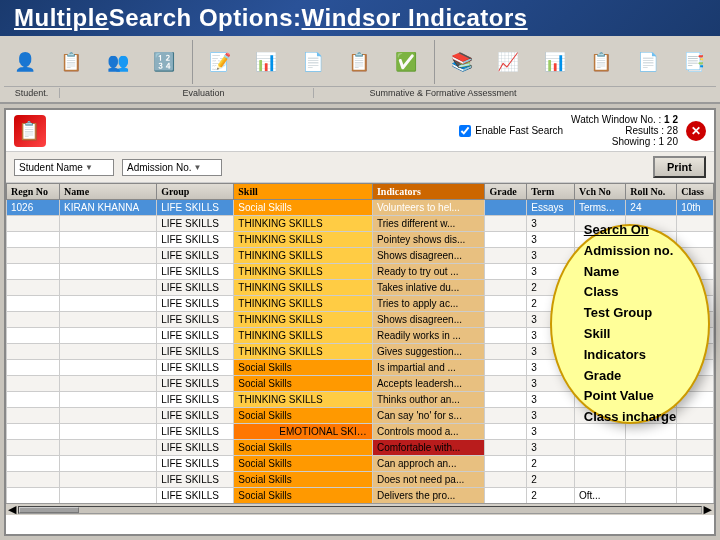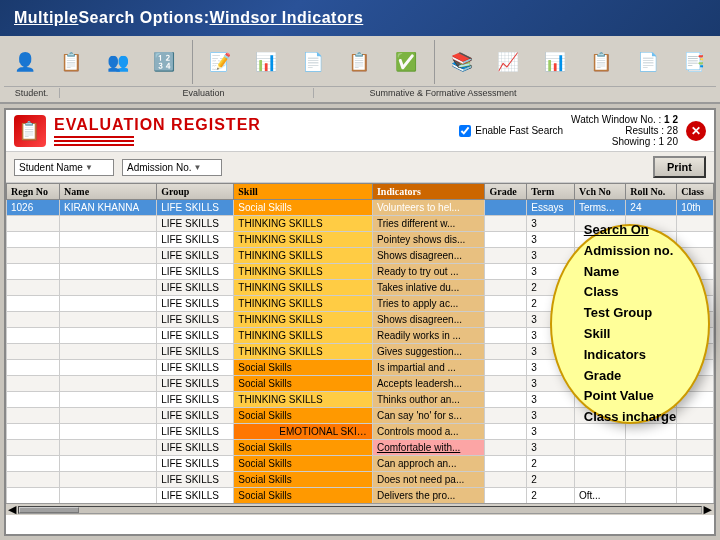--- a/index.html
+++ b/index.html
@@ -2,21 +2,21 @@
 <html><head>
   <meta charset="utf-8">
   <style>
     * { margin: 0; padding: 0; box-sizing: border-box; }
     body { width: 720px; height: 540px; font-family: Arial, sans-serif; font-size: 11px; overflow: hidden; background: #d4d0c8; }
 
     
     #title-bar {
       background: linear-gradient(135deg, #1a3a6e 0%, #2a5298 40%, #1a3a6e 100%);
       color: #fff;
-      font-size: 16px;
+      font-size: 24px;
       font-weight: bold;
       padding: 6px 14px;
       height: 36px;
       display: flex;
       align-items: center;
       letter-spacing: 0.5px;
     }
     #title-bar .underline { text-decoration: underline; }
 
     
@@ -291,28 +291,20 @@
     <span style="width:220px; text-align:center; border-right:1px solid #aaa; color:#333;">Evaluation</span>
     <span style="width:250px; text-align:center; color:#333;">Summative &amp; Formative Assessment</span>
   </div>
 </div>
 
 <div id="main">
   <div id="register-box">
 
     <div id="reg-header">
       <div id="reg-icon">📋</div>
-      <div id="reg-title-block">
-        <div id="reg-title">EVALUATION REGISTER</div>
-        <div id="reg-lines">
-          <div class="reg-line"></div>
-          <div class="reg-line"></div>
-          <div class="reg-line"></div>
-        </div>
-      </div>
       <div class="spacer"></div>
       <div id="fast-search-label">
         <input type="checkbox" id="fast-search-cb" checked="" style="">
         <span>Enable Fast Search</span>
       </div>
       <div style="display:flex; flex-direction:column; align-items:flex-end; font-size:10px;">
         <span>
           <span>Watch Window No. :</span>
           <strong>1 2</strong>
         </span>
@@ -530,21 +522,21 @@
               <td>3</td>
               <td></td>
               <td></td>
               <td></td>
             </tr>
             <tr>
               <td></td>
               <td></td>
               <td>LIFE SKILLS</td>
               <td style="background: rgb(255, 153, 0);">Social Skills</td>
-              <td style="background: #fca5a5; text-decoration: underline;">Comfortable with...</td>
+              <td style="background: #b91c1c;">Comfortable with...</td>
               <td></td>
               <td>3</td>
               <td></td>
               <td></td>
               <td></td>
             </tr>
             <tr>
               <td></td>
               <td></td>
               <td>LIFE SKILLS</td>

